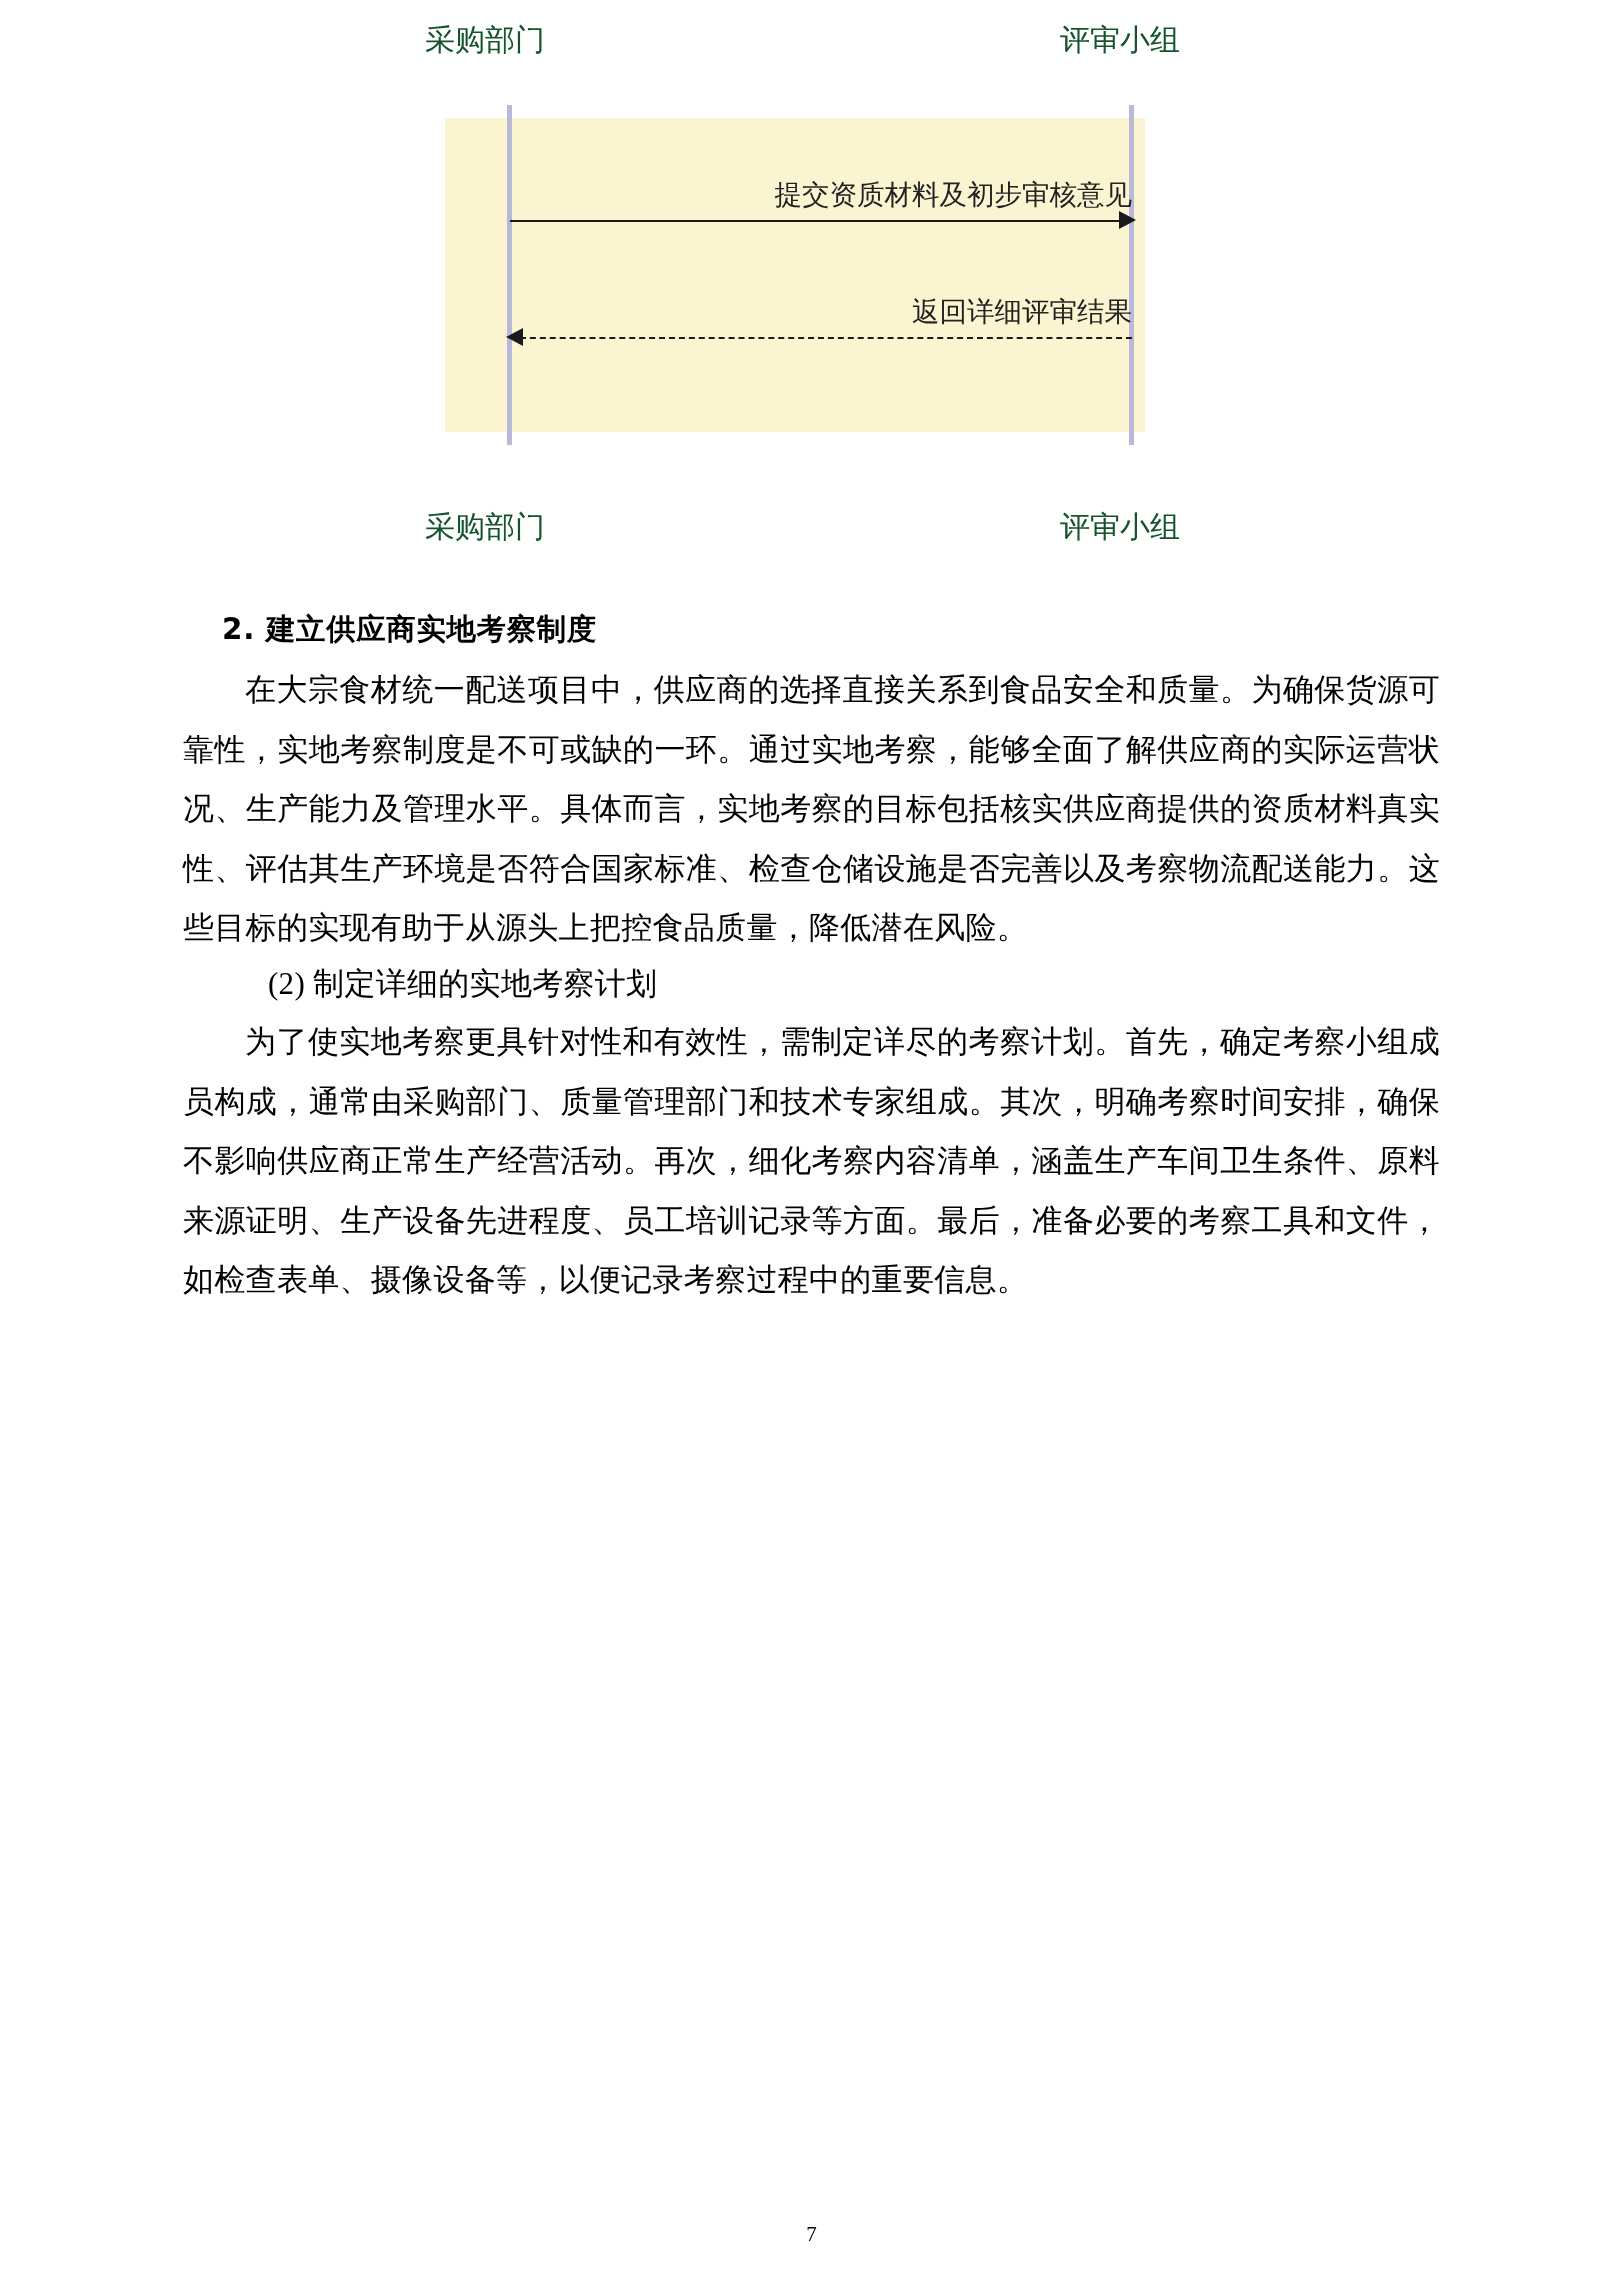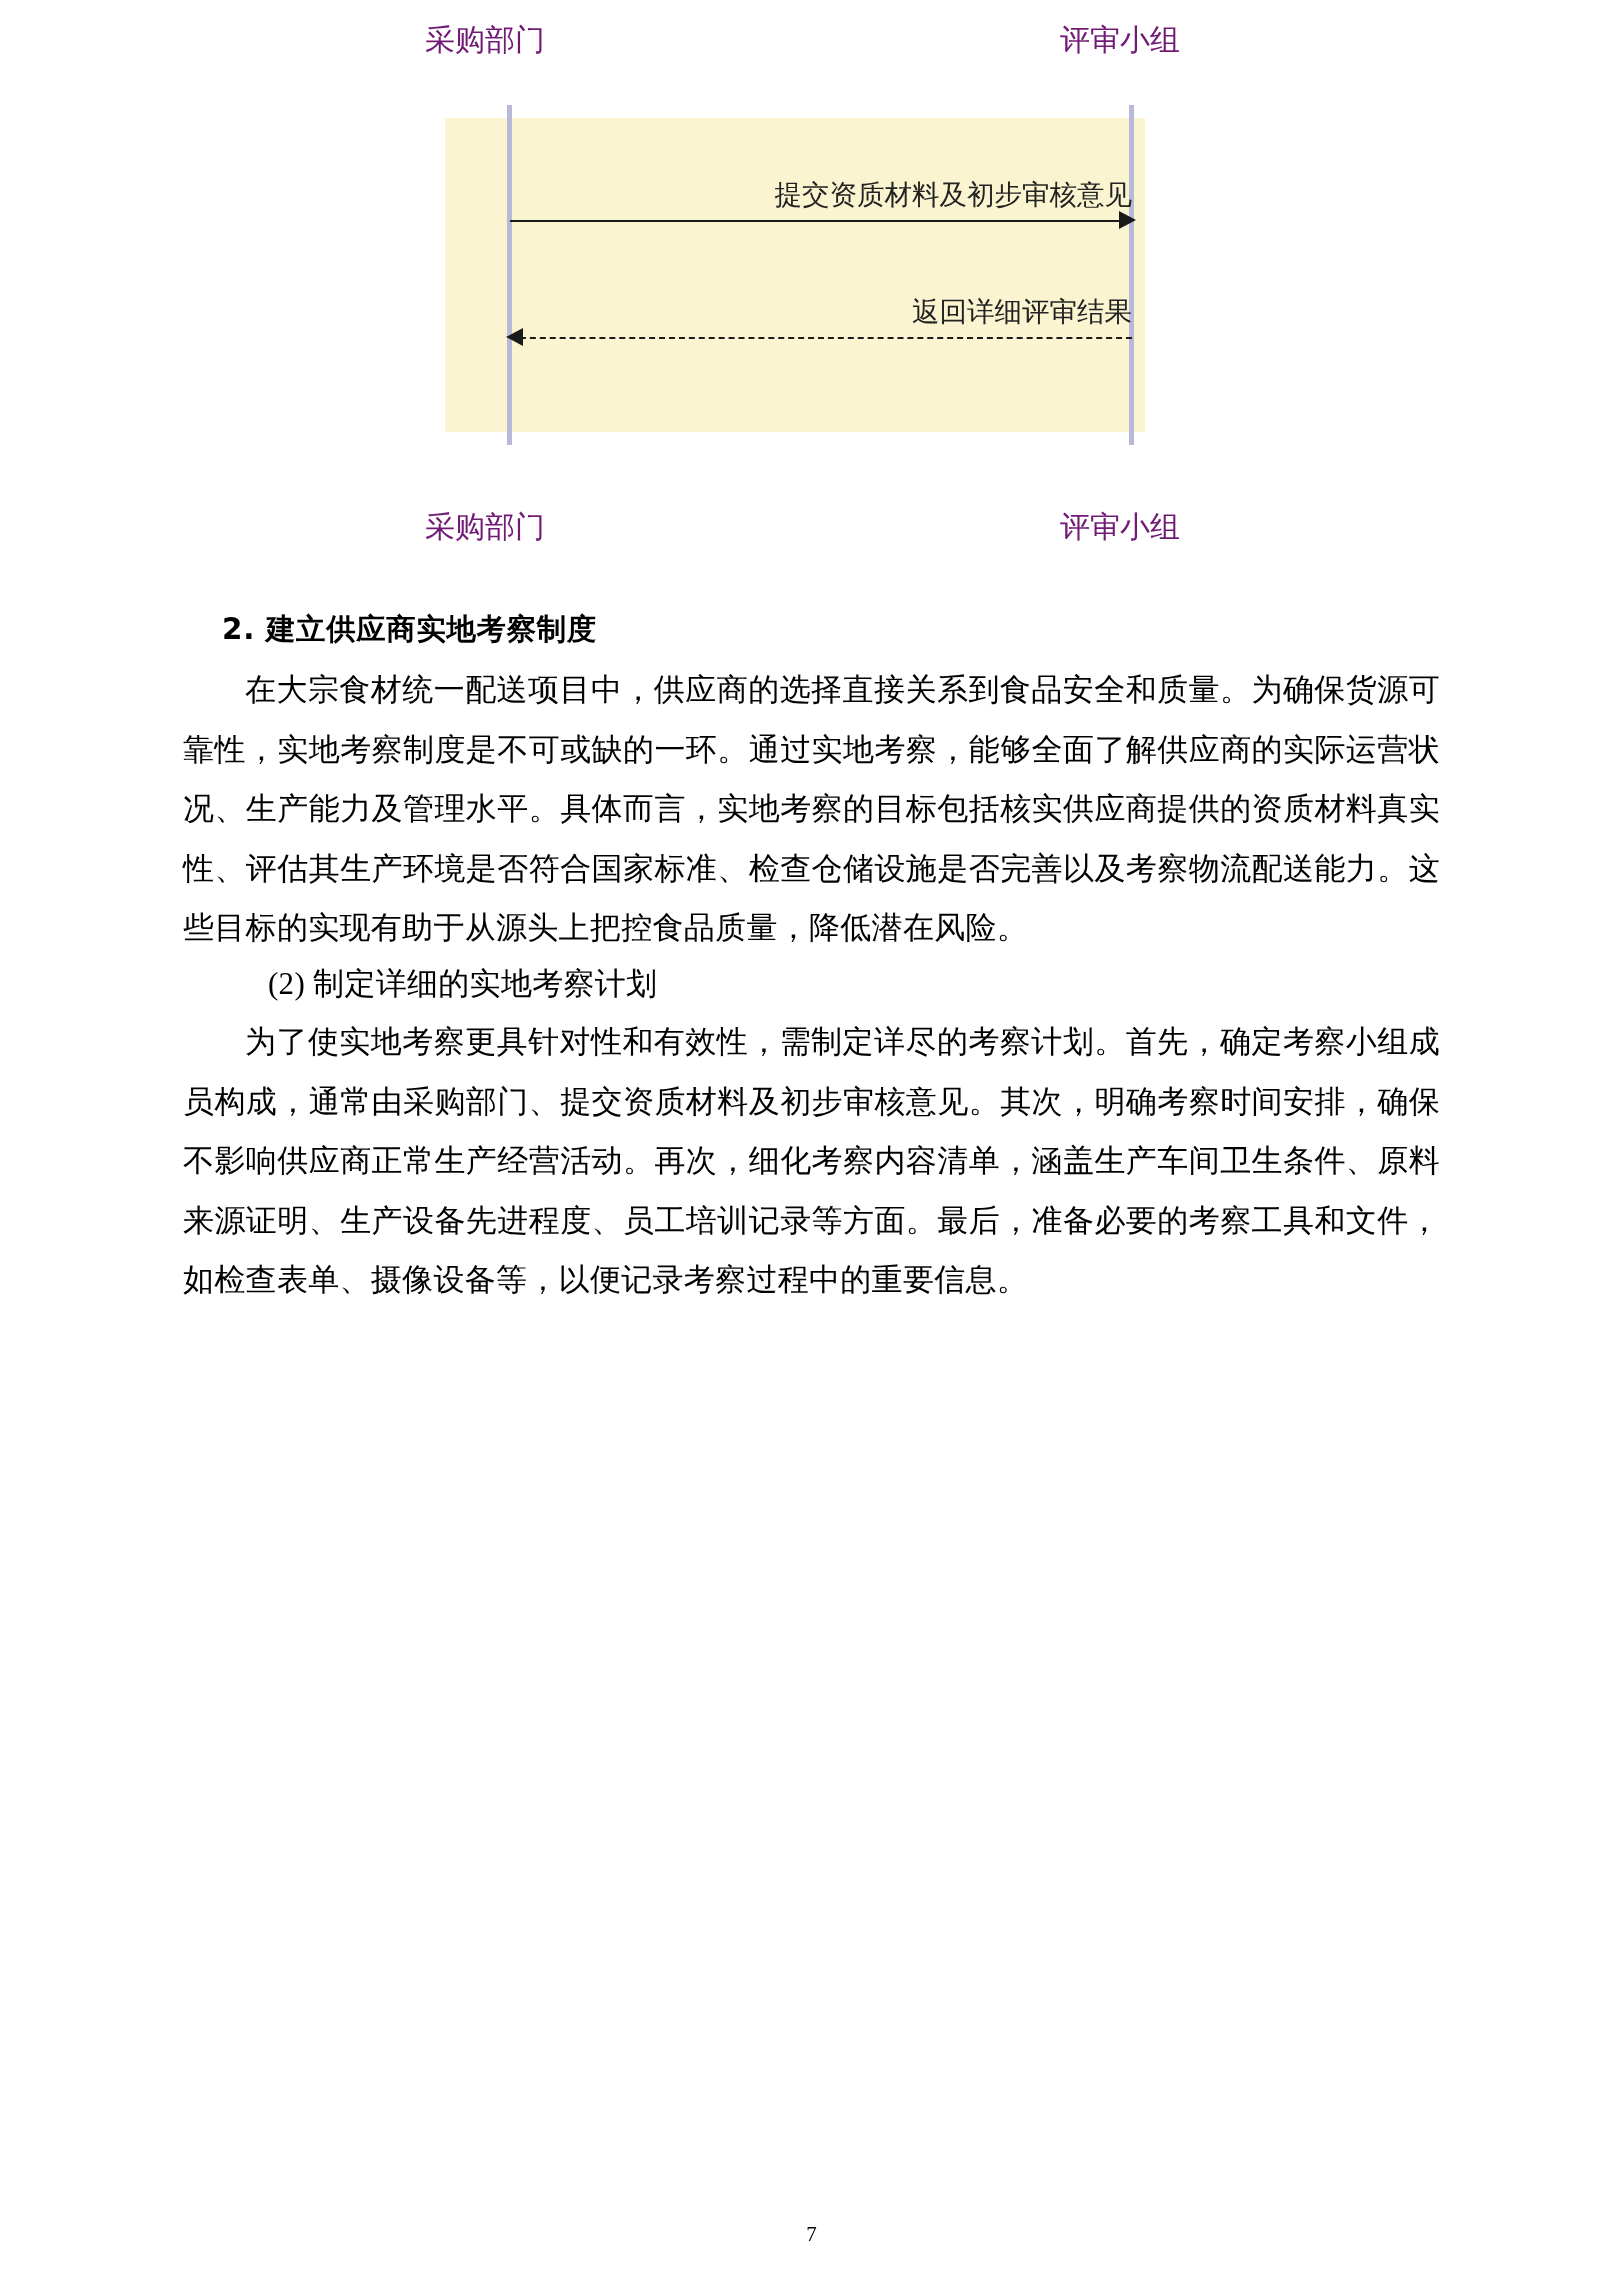--- a/index.html
+++ b/index.html
@@ -30,21 +30,21 @@
     width: 851px;
     margin: 0 auto;
     padding-top: 196px;
     height: 589px;
     box-sizing: border-box;
   }
   .actor-label {
     position: absolute;
     font-family: "DejaVu Sans", "Liberation Sans", sans-serif;
     font-size: 30px;
-    color: #701a75;
+    color: #14532d;
     white-space: nowrap;
   }
   .actor-top-left   { left: 39px;  top: 19.6px; }
   .actor-top-right  { left: 674px; top: 19.6px; }
   .actor-bot-left   { left: 39px;  top: 507px; }
   .actor-bot-right  { left: 674px; top: 507px; }
 
   .msg-band {
     position: absolute;
     left: 59px;
@@ -174,18 +174,18 @@
     </div>
 
     <div class="actor-label actor-bot-left">采购部门</div>
     <div class="actor-label actor-bot-right">评审小组</div>
   </div>
 
   <div class="content">
     <div class="heading-2">2.  建立供应商实地考察制度</div>
     <p class="para">在大宗食材统一配送项目中，供应商的选择直接关系到食品安全和质量。为确保货源可靠性，实地考察制度是不可或缺的一环。通过实地考察，能够全面了解供应商的实际运营状况、生产能力及管理水平。具体而言，实地考察的目标包括核实供应商提供的资质材料真实性、评估其生产环境是否符合国家标准、检查仓储设施是否完善以及考察物流配送能力。这些目标的实现有助于从源头上把控食品质量，降低潜在风险。</p>
     <div class="sub-heading">(2) 制定详细的实地考察计划</div>
-    <p class="para">为了使实地考察更具针对性和有效性，需制定详尽的考察计划。首先，确定考察小组成员构成，通常由采购部门、提交资质材料及初步审核意见。其次，明确考察时间安排，确保不影响供应商正常生产经营活动。再次，细化考察内容清单，涵盖生产车间卫生条件、原料来源证明、生产设备先进程度、员工培训记录等方面。最后，准备必要的考察工具和文件，如检查表单、摄像设备等，以便记录考察过程中的重要信息。</p>
+    <p class="para">为了使实地考察更具针对性和有效性，需制定详尽的考察计划。首先，确定考察小组成员构成，通常由采购部门、质量管理部门和技术专家组成。其次，明确考察时间安排，确保不影响供应商正常生产经营活动。再次，细化考察内容清单，涵盖生产车间卫生条件、原料来源证明、生产设备先进程度、员工培训记录等方面。最后，准备必要的考察工具和文件，如检查表单、摄像设备等，以便记录考察过程中的重要信息。</p>
   </div>
 
   <div class="page-number">7</div>
 </div>
 
 
 </body></html>

